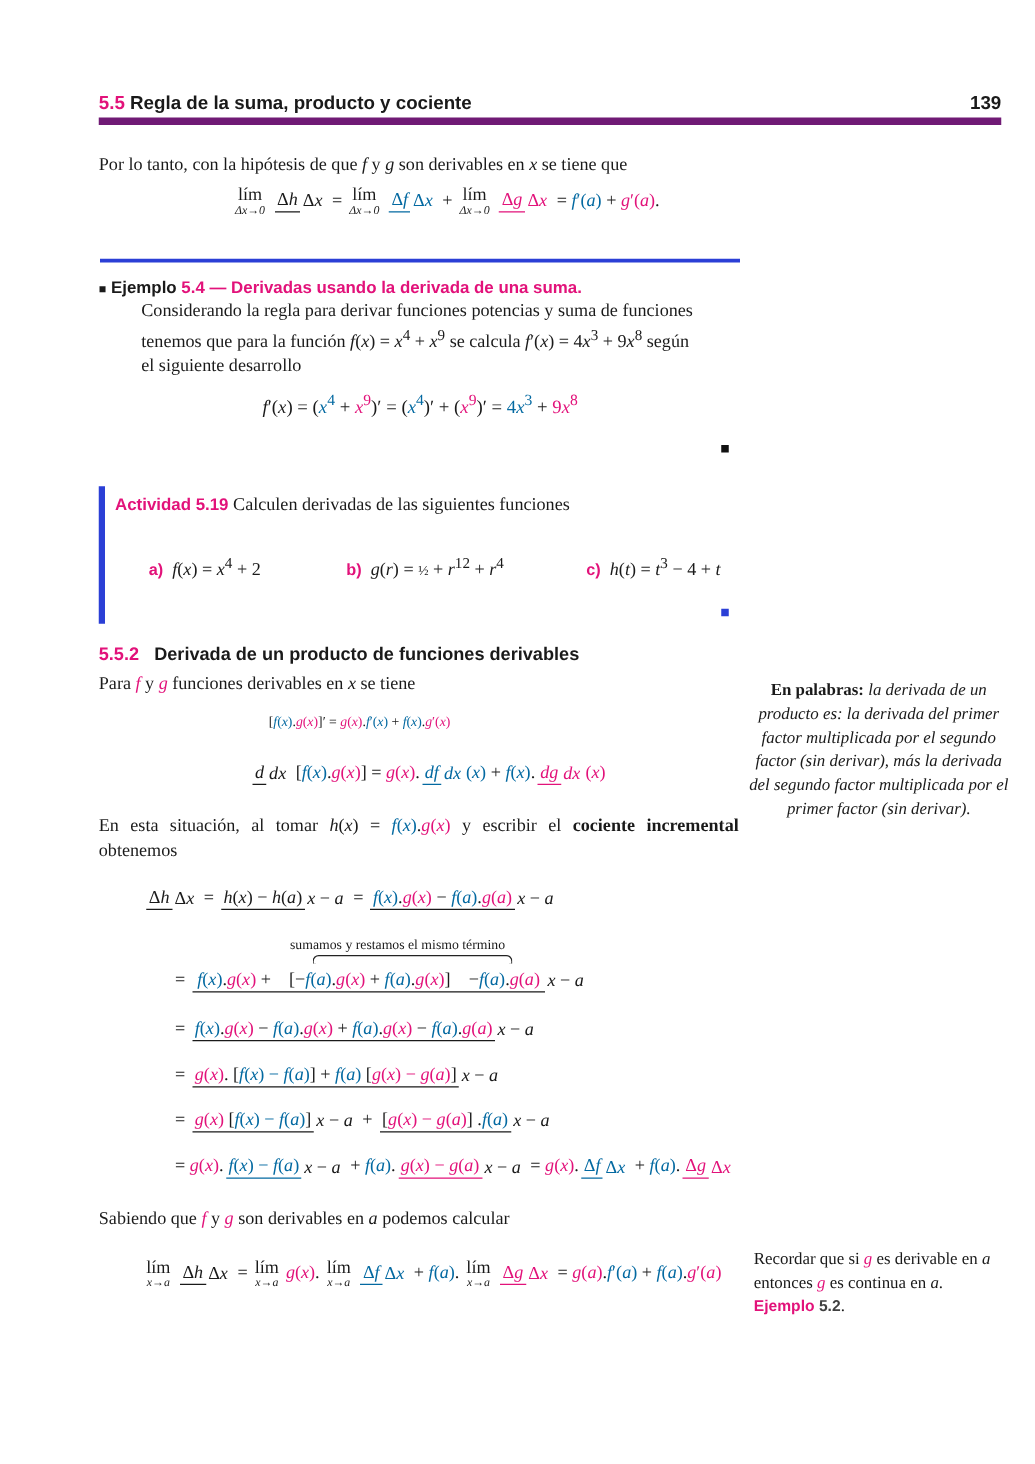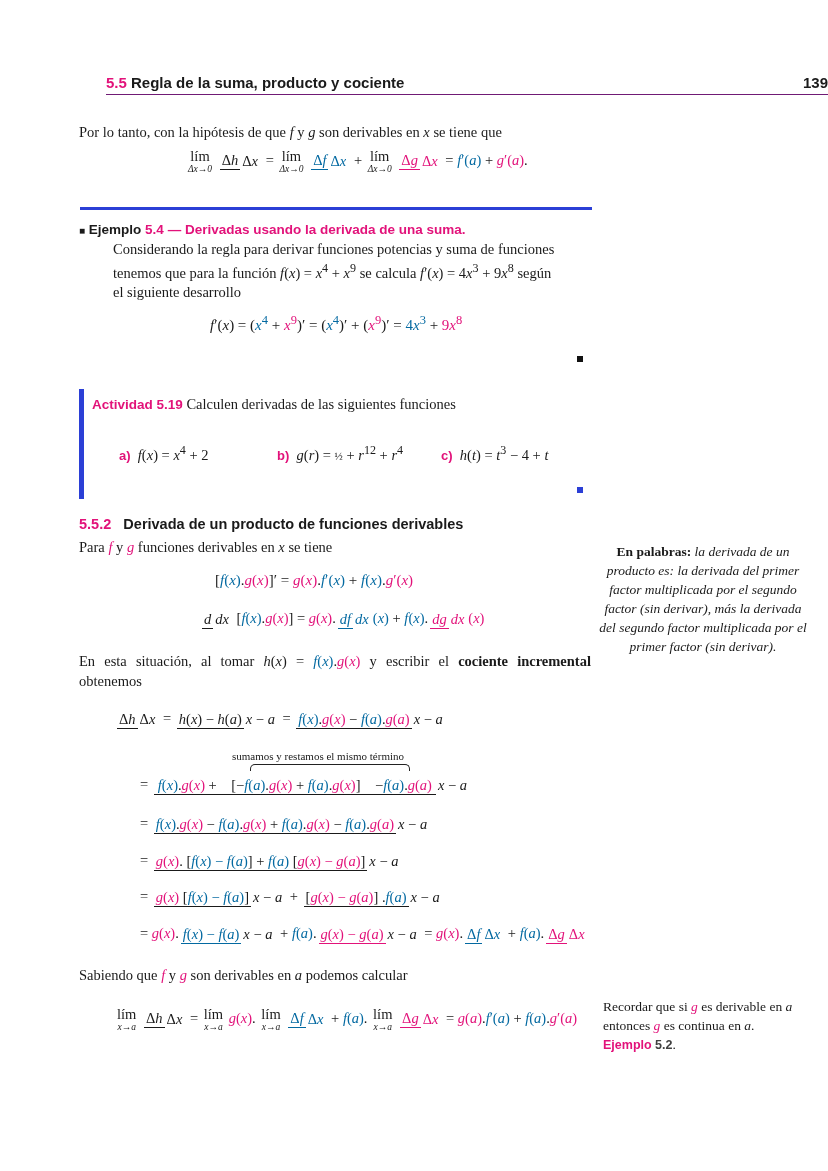--- a/index.html
+++ b/index.html
@@ -3,21 +3,21 @@
 <meta charset="utf-8">
 <style>
   html, body { margin:0; padding:0; background:#ffffff; }
   body { width:828px; height:1171px; position:relative; overflow:hidden;
          font-family:"Liberation Serif", serif; color:#1a1a1a; font-size:14.5px; }
   .sans { font-family:"Liberation Sans", sans-serif; }
   .abs { position:absolute; }
   .blue { color:#0369a1; }
   .pink { color:#e2127a; }
   .i { font-style:italic; }
-  .hdr { left:79px; top:74px; width:722px; height:20px; border-bottom:1px solid #701a75;margin-left:27px; }
+  .hdr { left:79px; top:74px; width:722px; height:20px; border-bottom:6px solid #701a75; }
   .hdr .sec { font-weight:bold; font-size:15px; }
   .hdr .num { position:absolute; right:0; top:0; font-weight:bold; font-size:15px; }
   .frac { display:inline-flex; flex-direction:row; align-items:center; vertical-align:middle; margin:0 2px; }
   .frac .n { border-bottom:1px solid currentColor; padding:0 2px; line-height:1.15; }
   .frac .d { padding:0 2px; line-height:1.15; }
   .lim { display:inline-flex; flex-direction:column; align-items:center; vertical-align:middle; margin:0 2px; }
   .lim .s { font-size:9.5px; font-style:italic; line-height:1; }
   .bluebar { left:80px; top:207px; width:512px; height:3px; background:#2b3fd6; }
   .actbar { left:79px; top:389px; width:5px; height:110px; background:#2b3fd6; }
   .sq { width:6px; height:6px; }
@@ -80,29 +80,29 @@
 </div>
 <div class="abs sq" style="left:577px; top:356px; background:#111;"></div>
 
 <div class="abs actbar"></div>
 <div class="abs" style="left:92px; top:396px;">
   <span class="sans pink" style="font-weight:bold; font-size:13.5px;"><span>Actividad</span> <span>5.19</span></span>
   <span>Calculen derivadas de las siguientes funciones</span>
 </div>
 <div class="abs line" style="left:108px; top:443px;margin-left:11px;"><span class="sans pink" style="font-weight:bold;font-size:13px;">a)</span>&nbsp; <span class="i">f</span>(<span class="i">x</span>) = <span class="i">x</span><sup>4</sup> + 2</div>
 <div class="abs line" style="left:277px; top:443px;"><span class="sans pink" style="font-weight:bold;font-size:13px;">b)</span>&nbsp; <span class="i">g</span>(<span class="i">r</span>) = <span style="font-size:11px;">½</span> + <span class="i">r</span><sup>12</sup> + <span class="i">r</span><sup>4</sup></div>
-<div class="abs line" style="left:441px; top:443px;text-align:right;"><span class="sans pink" style="font-weight:bold;font-size:13px;">c)</span>&nbsp; <span class="i">h</span>(<span class="i">t</span>) = <span class="i">t</span><sup>3</sup> − 4 + <span class="i">t</span></div>
+<div class="abs line" style="left:469px; top:443px;text-align:right;"><span class="sans pink" style="font-weight:bold;font-size:13px;">c)</span>&nbsp; <span class="i">h</span>(<span class="i">t</span>) = <span class="i">t</span><sup>3</sup> − 4 + <span class="i">t</span></div>
 <div class="abs sq" style="left:577px; top:487px; background:#2b3fd6;"></div>
 
 <div class="abs sans" style="left:79px; top:516px; font-size:14.5px; font-weight:bold;">
   <span class="pink">5.5.2</span>&nbsp;&nbsp; <span>Derivada de un producto de funciones derivables</span>
 </div>
 <div class="abs" style="left:79px; top:539px;">Para <span class="pink i">f</span> y <span class="pink i">g</span> funciones derivables en <span class="i">x</span> se tiene</div>
 
-<div class="abs line" style="left:215px; top:572px; font-size:15px;">
+<div class="abs line" style="left:215px; top:572px; font-size:11px;">
   [<span class="blue"><span class="i">f</span>(<span class="i">x</span>)</span>.<span class="pink"><span class="i">g</span>(<span class="i">x</span>)</span>]′ = <span class="pink"><span class="i">g</span>(<span class="i">x</span>)</span>.<span class="blue"><span class="i">f</span>′(<span class="i">x</span>)</span> + <span class="blue"><span class="i">f</span>(<span class="i">x</span>)</span>.<span class="pink"><span class="i">g</span>′(<span class="i">x</span>)</span>
 </div>
 <div class="abs line" style="left:200px; top:610px;">
   <span class="frac">
       <span class="n i">d</span>
       <span class="d i">dx</span>
     </span>
   [<span class="blue"><span class="i">f</span>(<span class="i">x</span>)</span>.<span class="pink"><span class="i">g</span>(<span class="i">x</span>)</span>] = <span class="pink"><span class="i">g</span>(<span class="i">x</span>)</span>.<span class="frac blue">
       <span class="n i">df</span>
       <span class="d i">dx</span>

